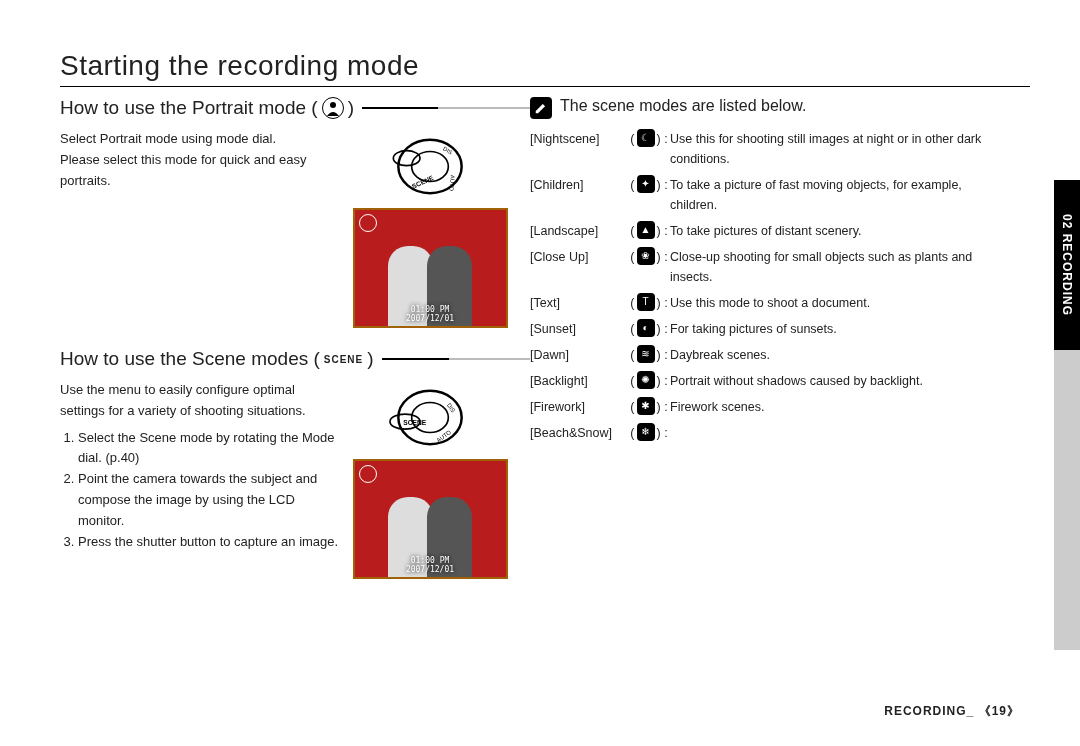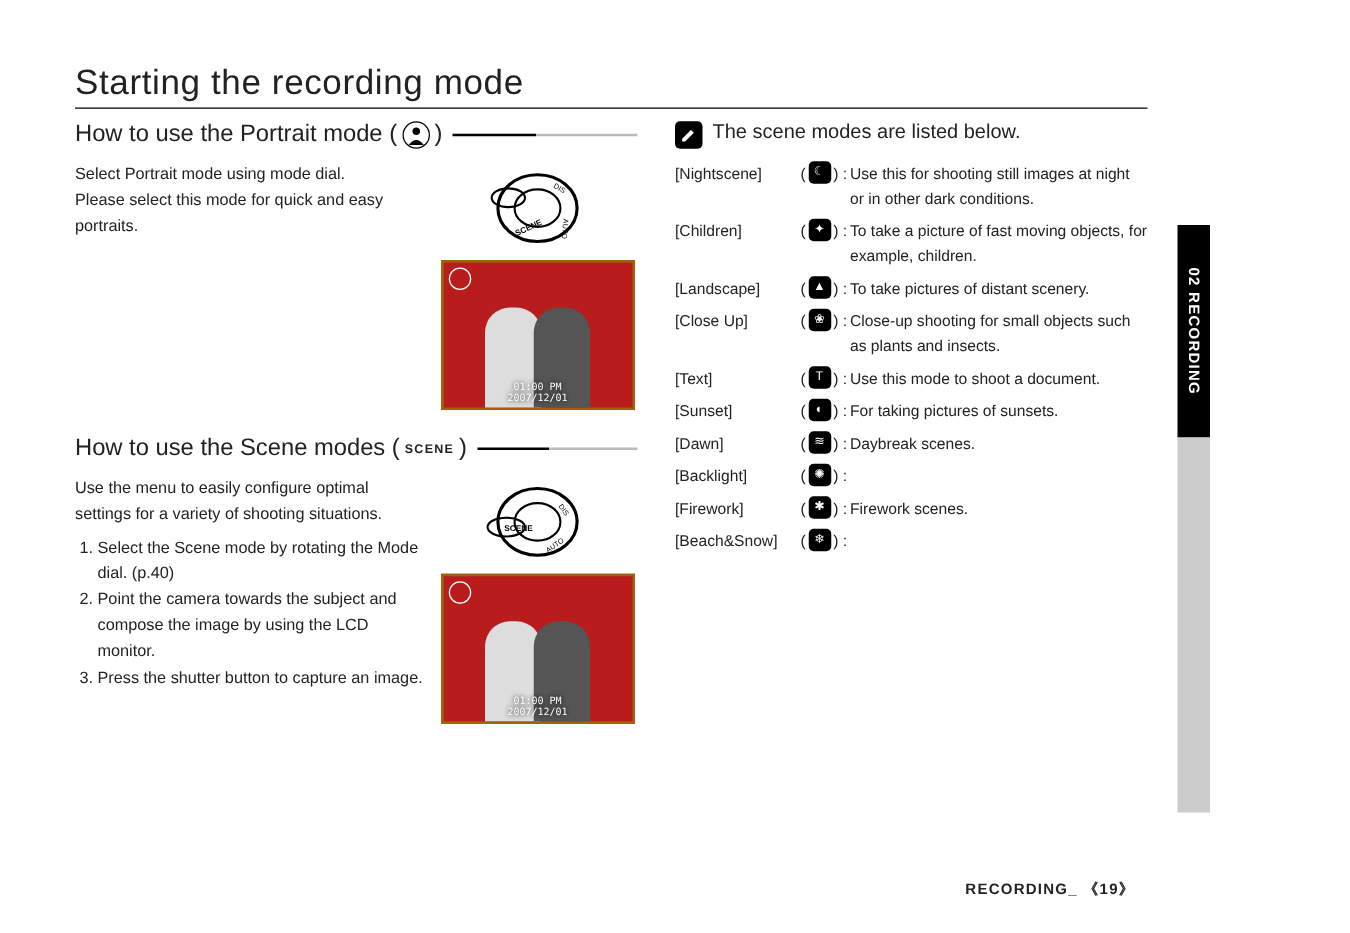--- a/index.html
+++ b/index.html
@@ -1,19 +1,19 @@
 <!DOCTYPE html>
 <html><head>
 <meta charset="utf-8">
 <style>
   * { box-sizing: border-box; margin: 0; padding: 0; }
   html, body { width: 1080px; height: 746px; font-family: Arial, Helvetica, sans-serif; color: #222; background: #fff; }
-  .page { position: relative; width: 968px; height: 746px; padding: 50px 50px 30px 60px; }
+  .page { position: relative; width: 1080px; height: 746px; padding: 50px 50px 30px 60px; }
   h1.title { font-size: 28px; font-weight: 500; letter-spacing: 0.5px; border-bottom: 1.5px solid #000; padding-bottom: 4px; margin-bottom: 10px; }
-  .columns { display: flex; gap: 30px; }
+  .columns { display: flex; }
   .col-left { width: 470px; }
   .col-right { width: 470px; }
   .sub-head { display: flex; align-items: center; font-size: 19px; font-weight: 400; padding-bottom: 2px; position: relative; }
   .sub-head::after { content:""; flex: 1; margin-left: 8px; height: 1.5px; background: linear-gradient(to right, #000 45%, #bbb 45%, #bbb 100%); }
   .sub-head-icon { display: inline-flex; justify-content: center; align-items: center; width: 22px; height: 22px; border: 1.5px solid #000; border-radius: 50%; font-size: 12px; font-weight: bold; margin-left: 4px; margin-right: 4px; }
   .scene-label { font-size: 10px; font-weight: bold; letter-spacing: 1px; }
   .section-body { font-size: 13px; line-height: 1.6; margin: 8px 0 20px 0; display: flex; gap: 10px; }
   .section-text { width: 280px; }
   .section-text ol { padding-left: 18px; }
   .dial-and-preview { width: 160px; display:flex; flex-direction:column; align-items:center; gap:4px; }
@@ -174,20 +174,21 @@
     <div class="scene-desc">For taking pictures of sunsets.</div>
           </div>
           <div class="scene-row">
     <div class="scene-name">[Dawn]</div>
     <div class="scene-pc">( <span class="round-icon">≋</span> ) :</div>
     <div class="scene-desc">Daybreak scenes.</div>
           </div>
           <div class="scene-row">
     <div class="scene-name">[Backlight]</div>
     <div class="scene-pc">( <span class="round-icon">✺</span> ) :</div>
+    <div class="scene-desc">Portrait without shadows caused by backlight.</div>
           </div>
           <div class="scene-row">
     <div class="scene-name">[Firework]</div>
     <div class="scene-pc">( <span class="round-icon">✱</span> ) :</div>
     <div class="scene-desc">Firework scenes.</div>
           </div>
           <div class="scene-row">
     <div class="scene-name">[Beach&amp;Snow]</div>
     <div class="scene-pc">( <span class="round-icon">❄</span> ) :</div>
           </div>

